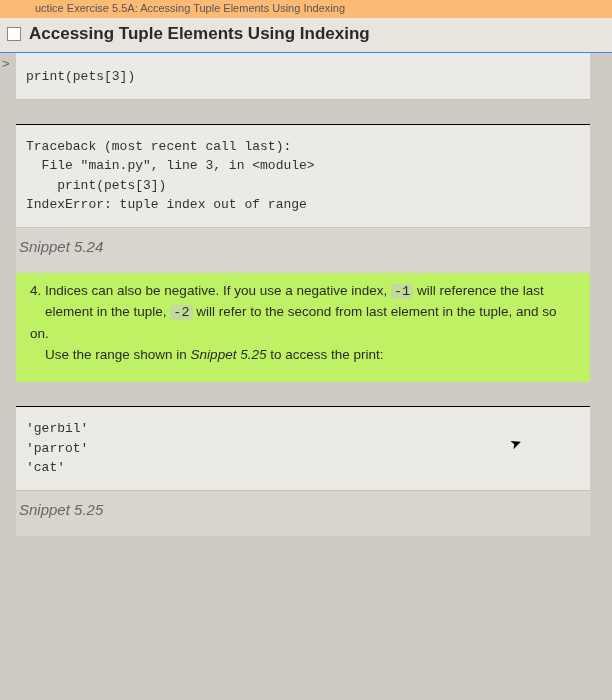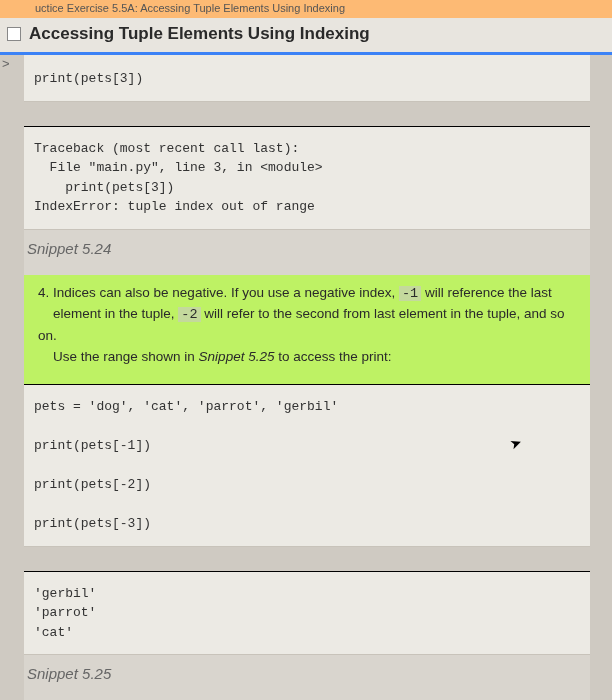--- a/index.html
+++ b/index.html
@@ -19,21 +19,21 @@
       font-size: 11px;
       color: #555;
       padding: 2px 0 4px 35px;
       background: #fdba74;
     }
     .page-header {
       display: flex;
       align-items: center;
       background: #e8e5df;
       padding: 6px 10px 8px 5px;
-      border-bottom: 3px solid #3b82f6;
+      border-bottom: 1px solid #3b82f6;
     }
     .header-checkbox {
       width: 14px;
       height: 14px;
       border: 1px solid #888;
       background: #fff;
       margin-right: 8px;
       margin-left: 2px;
     }
     .page-title {
@@ -42,21 +42,21 @@
       color: #2a2a2a;
     }
     .side-caret {
       position: absolute;
       left: 2px;
       top: 56px;
       font-size: 13px;
       color: #666;
     }
     .content {
-      padding: 0 22px 0 24px;
+      padding: 0 22px 0 16px;
     }
     .code-block {
       background: #eceae4;
       border-top: 1px solid #000000;
       border-bottom: 1px solid #c8c3ba;
       padding: 12px 10px;
       font-family: 'Courier New', Courier, monospace;
       font-size: 13px;
       line-height: 1.5;
       color: #333;
@@ -129,27 +129,20 @@
 
   <div class="snippet-label">Snippet 5.24</div>
 
   <div class="prose">
     <span class="num">4.</span>
     <span>Indices can also be negative. If you use a negative index, </span><span class="code-inline">-1</span><span> will reference the last</span><br>
     &nbsp;&nbsp;&nbsp;&nbsp;<span>element in the tuple, </span><span class="code-inline">-2</span><span> will refer to the second from last element in the tuple, and so on.</span><br>
     &nbsp;&nbsp;&nbsp;&nbsp;<span>Use the range shown in </span><span class="italic">Snippet 5.25</span><span> to access the print:</span>
   </div>
 
-  <div class="code-block">pets = 'dog', 'cat', 'parrot', 'gerbil'
-
-print(pets[-1])
-
-print(pets[-2])
-
-print(pets[-3])</div>
 
   <div class="section-spacer"></div>
 
   <div class="code-block">'gerbil'
 'parrot'
 'cat'</div>
 
   <div class="snippet-label">Snippet 5.25</div>
 
 </div>

